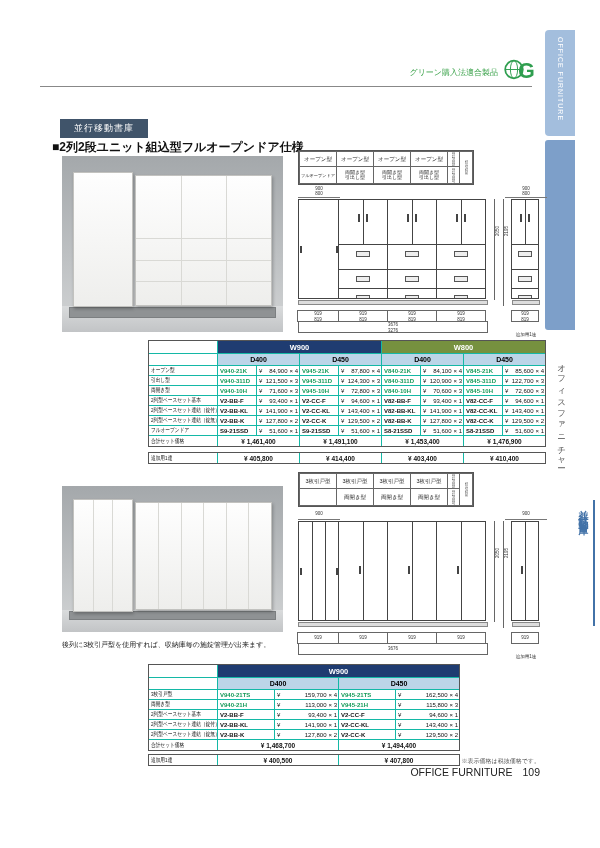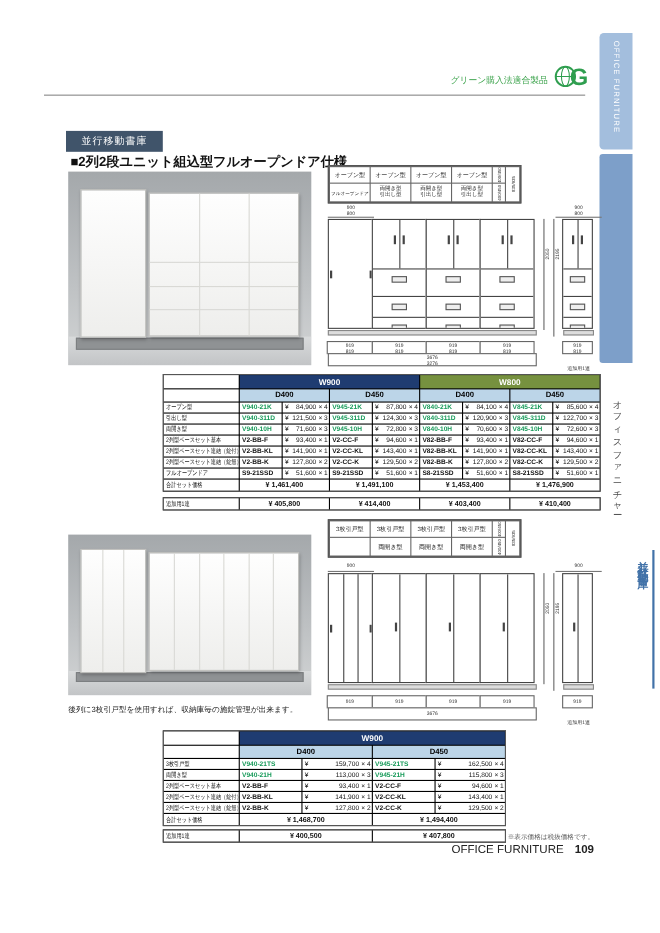--- a/index.html
+++ b/index.html
@@ -18,21 +18,21 @@
             display:flex;justify-content:center;padding-top:7px;box-sizing:border-box;}
   .side-tab span{writing-mode:vertical-rl;font-size:7px;letter-spacing:1px;color:#fff;}
   .side-block{left:545px;top:140px;width:30px;height:190px;background:#7d9fc9;border-radius:3px 0 0 3px;}
   .v-category{left:556px;top:358px;height:120px;writing-mode:vertical-rl;font-size:8.5px;color:#4a4a4a;letter-spacing:2px;}
   .v-section{left:576px;top:502px;height:126px;writing-mode:vertical-rl;font-size:10px;font-weight:bold;color:#4272a8;letter-spacing:3px;}
   .v-bar{left:593px;top:500px;width:2px;height:126px;background:#4272a8;}
 
   .badge{left:60px;top:119px;width:88px;height:19px;background:#40546a;color:#fff;font-size:9px;
          display:flex;align-items:center;justify-content:center;letter-spacing:1px;}
   .sec-title{font-size:12px;font-weight:bold;color:#111;}
-  .s1-title{left:64px;top:139px;} .s2-title{left:60px;top:468px;}
+  .s1-title{left:52px;top:139px;} .s2-title{left:60px;top:468px;}
 
   
   .photo{overflow:hidden;background:linear-gradient(180deg,#a4a8ab,#bfc2c4 60%,#d2d4d5);}
   .photo1{left:62px;top:156px;width:221px;height:176px;}
   .photo2{left:62px;top:486px;width:221px;height:146px;}
   .ph-floor{position:absolute;left:0;right:0;bottom:0;height:15%;background:linear-gradient(180deg,#d9dbdc,#c2c4c6);}
   .cab{position:absolute;background:linear-gradient(180deg,#fefefe,#eeeeec);border:1px solid #c2c2bf;box-shadow:1px 2px 3px rgba(0,0,0,.25);}
   .vs{position:absolute;top:0;bottom:0;width:1px;background:#d9d9d5;}
   .hs{position:absolute;left:0;right:0;height:1px;background:#d9d9d5;}
   .ph-base{position:absolute;left:3%;bottom:8%;width:93%;height:5%;background:#8f9294;border:1px solid #7c7f81;}
@@ -70,40 +70,40 @@
   .vlab{writing-mode:vertical-rl;transform:rotate(180deg);font-size:4.5px;color:#333;}
   .wc{height:12px;border:1px solid #666;margin-left:-1px;font-size:4.5px;line-height:5.5px;
       text-align:center;box-sizing:border-box;color:#333;background:#fff;}
   .wc.one{line-height:10px;}
   .wrow{display:flex;}
   .wtot{height:12px;border:1px solid #666;font-size:4.5px;line-height:5.5px;text-align:center;box-sizing:border-box;color:#333;background:#fff;}
   .wtot.one{line-height:10px;}
   .xcap{font-size:4.5px;text-align:center;color:#333;}
 
   
-  .ptable{display:grid;gap:1px;background:#000000;border:1px solid #555;padding:0;width:max-content;}
+  .ptable{display:grid;gap:1px;background:#14b8a6;border:1px solid #555;padding:0;width:max-content;}
   .tc{background:#fff;display:flex;align-items:center;font-size:6.5px;color:#111;overflow:hidden;}
   .hd1{height:12px;} .hd2{height:11px;}
   .ghead{color:#fff;justify-content:center;font-weight:bold;font-size:7.5px;height:12px;}
   .navy{background:#1f3c71;} .olive{background:#76913f;}
   .shead{background:#bcd5e8;justify-content:center;font-weight:bold;font-size:7px;height:11px;color:#000;}
   .rlabel{height:9px;padding-left:2px;}
   .sq{transform:scaleX(.78);transform-origin:0 50%;white-space:nowrap;display:inline-block;font-size:6px;}
   .code{height:9px;font-weight:bold;padding-left:2px;font-size:6px;}
   .green{color:#169a59;}
   .price{height:9px;font-size:6px;justify-content:flex-end;padding-right:1px;}
   .price .yen{margin-right:auto;padding-left:2px;}
   .price .mult{margin-left:2px;}
   .tval,.aval{justify-content:center;font-weight:bold;font-size:6.5px;height:10px;}
   .trow-label{height:10px;}
 
   .note{font-size:7px;color:#222;}
   .foot-note{left:300px;top:757px;width:240px;text-align:right;font-size:6px;color:#555;}
   .foot-brand{left:300px;top:766px;width:240px;text-align:right;font-size:10.5px;color:#222;}
-  .foot-brand .pg{margin-left:10px;font-weight:bold;}
+  .foot-brand .pg{margin-left:10px;}
 </style>
 </head>
 <body>
 
 <div class="page">
 
   <div class="abs rule-top"></div>
   <div class="abs green-label">グリーン購入法適合製品</div>
   <div class="abs green-logo">
     <svg viewBox="0 0 40 30" width="32" height="25">

